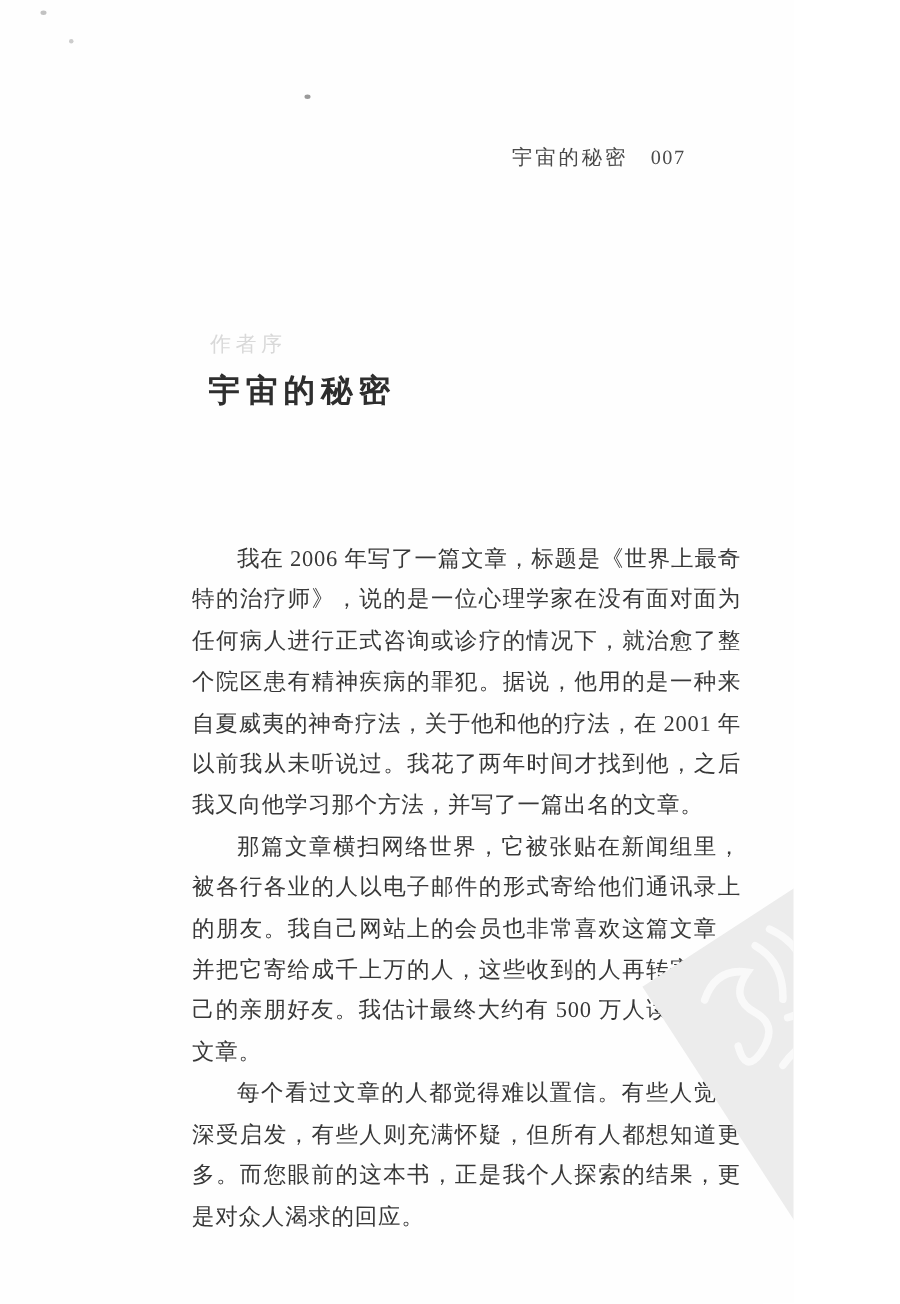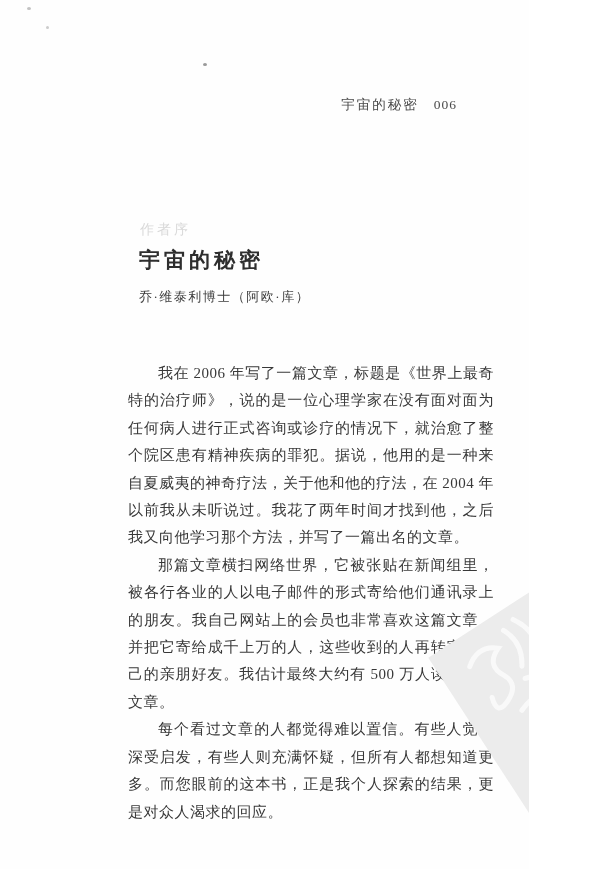--- a/index.html
+++ b/index.html
@@ -91,31 +91,30 @@
   .speck5 { left: 572px; top: 30px;  width: 3px; height: 3px; background: #d4d4d4; }
   .speck6 { left: 377px; top: 647px; width: 5px; height: 2px; background: #ababab; border-radius: 1px; }
 </style>
 </head>
 <body>
 
 <div class="page">
 
   <div class="running-header">
     <span>宇宙的秘密</span>
-    <span class="page-num">006</span>
+    <span class="page-num">007</span>
   </div>
 
   <div class="preface-label">作者序</div>
 
   <h1 class="book-title">宇宙的秘密</h1>
 
-  <div class="author-line">乔·维泰利博士（阿欧·库）</div>
 
   <div class="body-text">
-    <p>我在 2006 年写了一篇文章，标题是《世界上最奇特的治疗师》，说的是一位心理学家在没有面对面为任何病人进行正式咨询或诊疗的情况下，就治愈了整个院区患有精神疾病的罪犯。据说，他用的是一种来自夏威夷的神奇疗法，关于他和他的疗法，在 2004 年以前我从未听说过。我花了两年时间才找到他，之后我又向他学习那个方法，并写了一篇出名的文章。</p>
+    <p>我在 2006 年写了一篇文章，标题是《世界上最奇特的治疗师》，说的是一位心理学家在没有面对面为任何病人进行正式咨询或诊疗的情况下，就治愈了整个院区患有精神疾病的罪犯。据说，他用的是一种来自夏威夷的神奇疗法，关于他和他的疗法，在 2001 年以前我从未听说过。我花了两年时间才找到他，之后我又向他学习那个方法，并写了一篇出名的文章。</p>
     <p>那篇文章横扫网络世界，它被张贴在新闻组里，被各行各业的人以电子邮件的形式寄给他们通讯录上的朋友。我自己网站上的会员也非常喜欢这篇文章，并把它寄给成千上万的人，这些收到的人再转寄给自己的亲朋好友。我估计最终大约有 500 万人读过这篇文章。</p>
     <p>每个看过文章的人都觉得难以置信。有些人觉得深受启发，有些人则充满怀疑，但所有人都想知道更多。而您眼前的这本书，正是我个人探索的结果，更是对众人渴求的回应。</p>
   </div>
 
   <div class="watermark">
     <svg width="250" height="220" viewBox="0 0 250 220">
       <g fill="none" stroke="#fafafa" stroke-width="5" stroke-linecap="round" opacity="0.95">
         <path d="M30 30 q18 -14 34 0 q-20 8 -10 26 q8 16 -12 24 q-16 6 -10 -12"></path>
         <path d="M78 18 q10 20 -4 40 m18 -44 q14 22 2 46 q-8 16 -24 10"></path>
         <path d="M128 40 q22 -18 40 -2 q-26 4 -18 28 q6 20 -16 26 q-18 4 -8 -14"></path>

